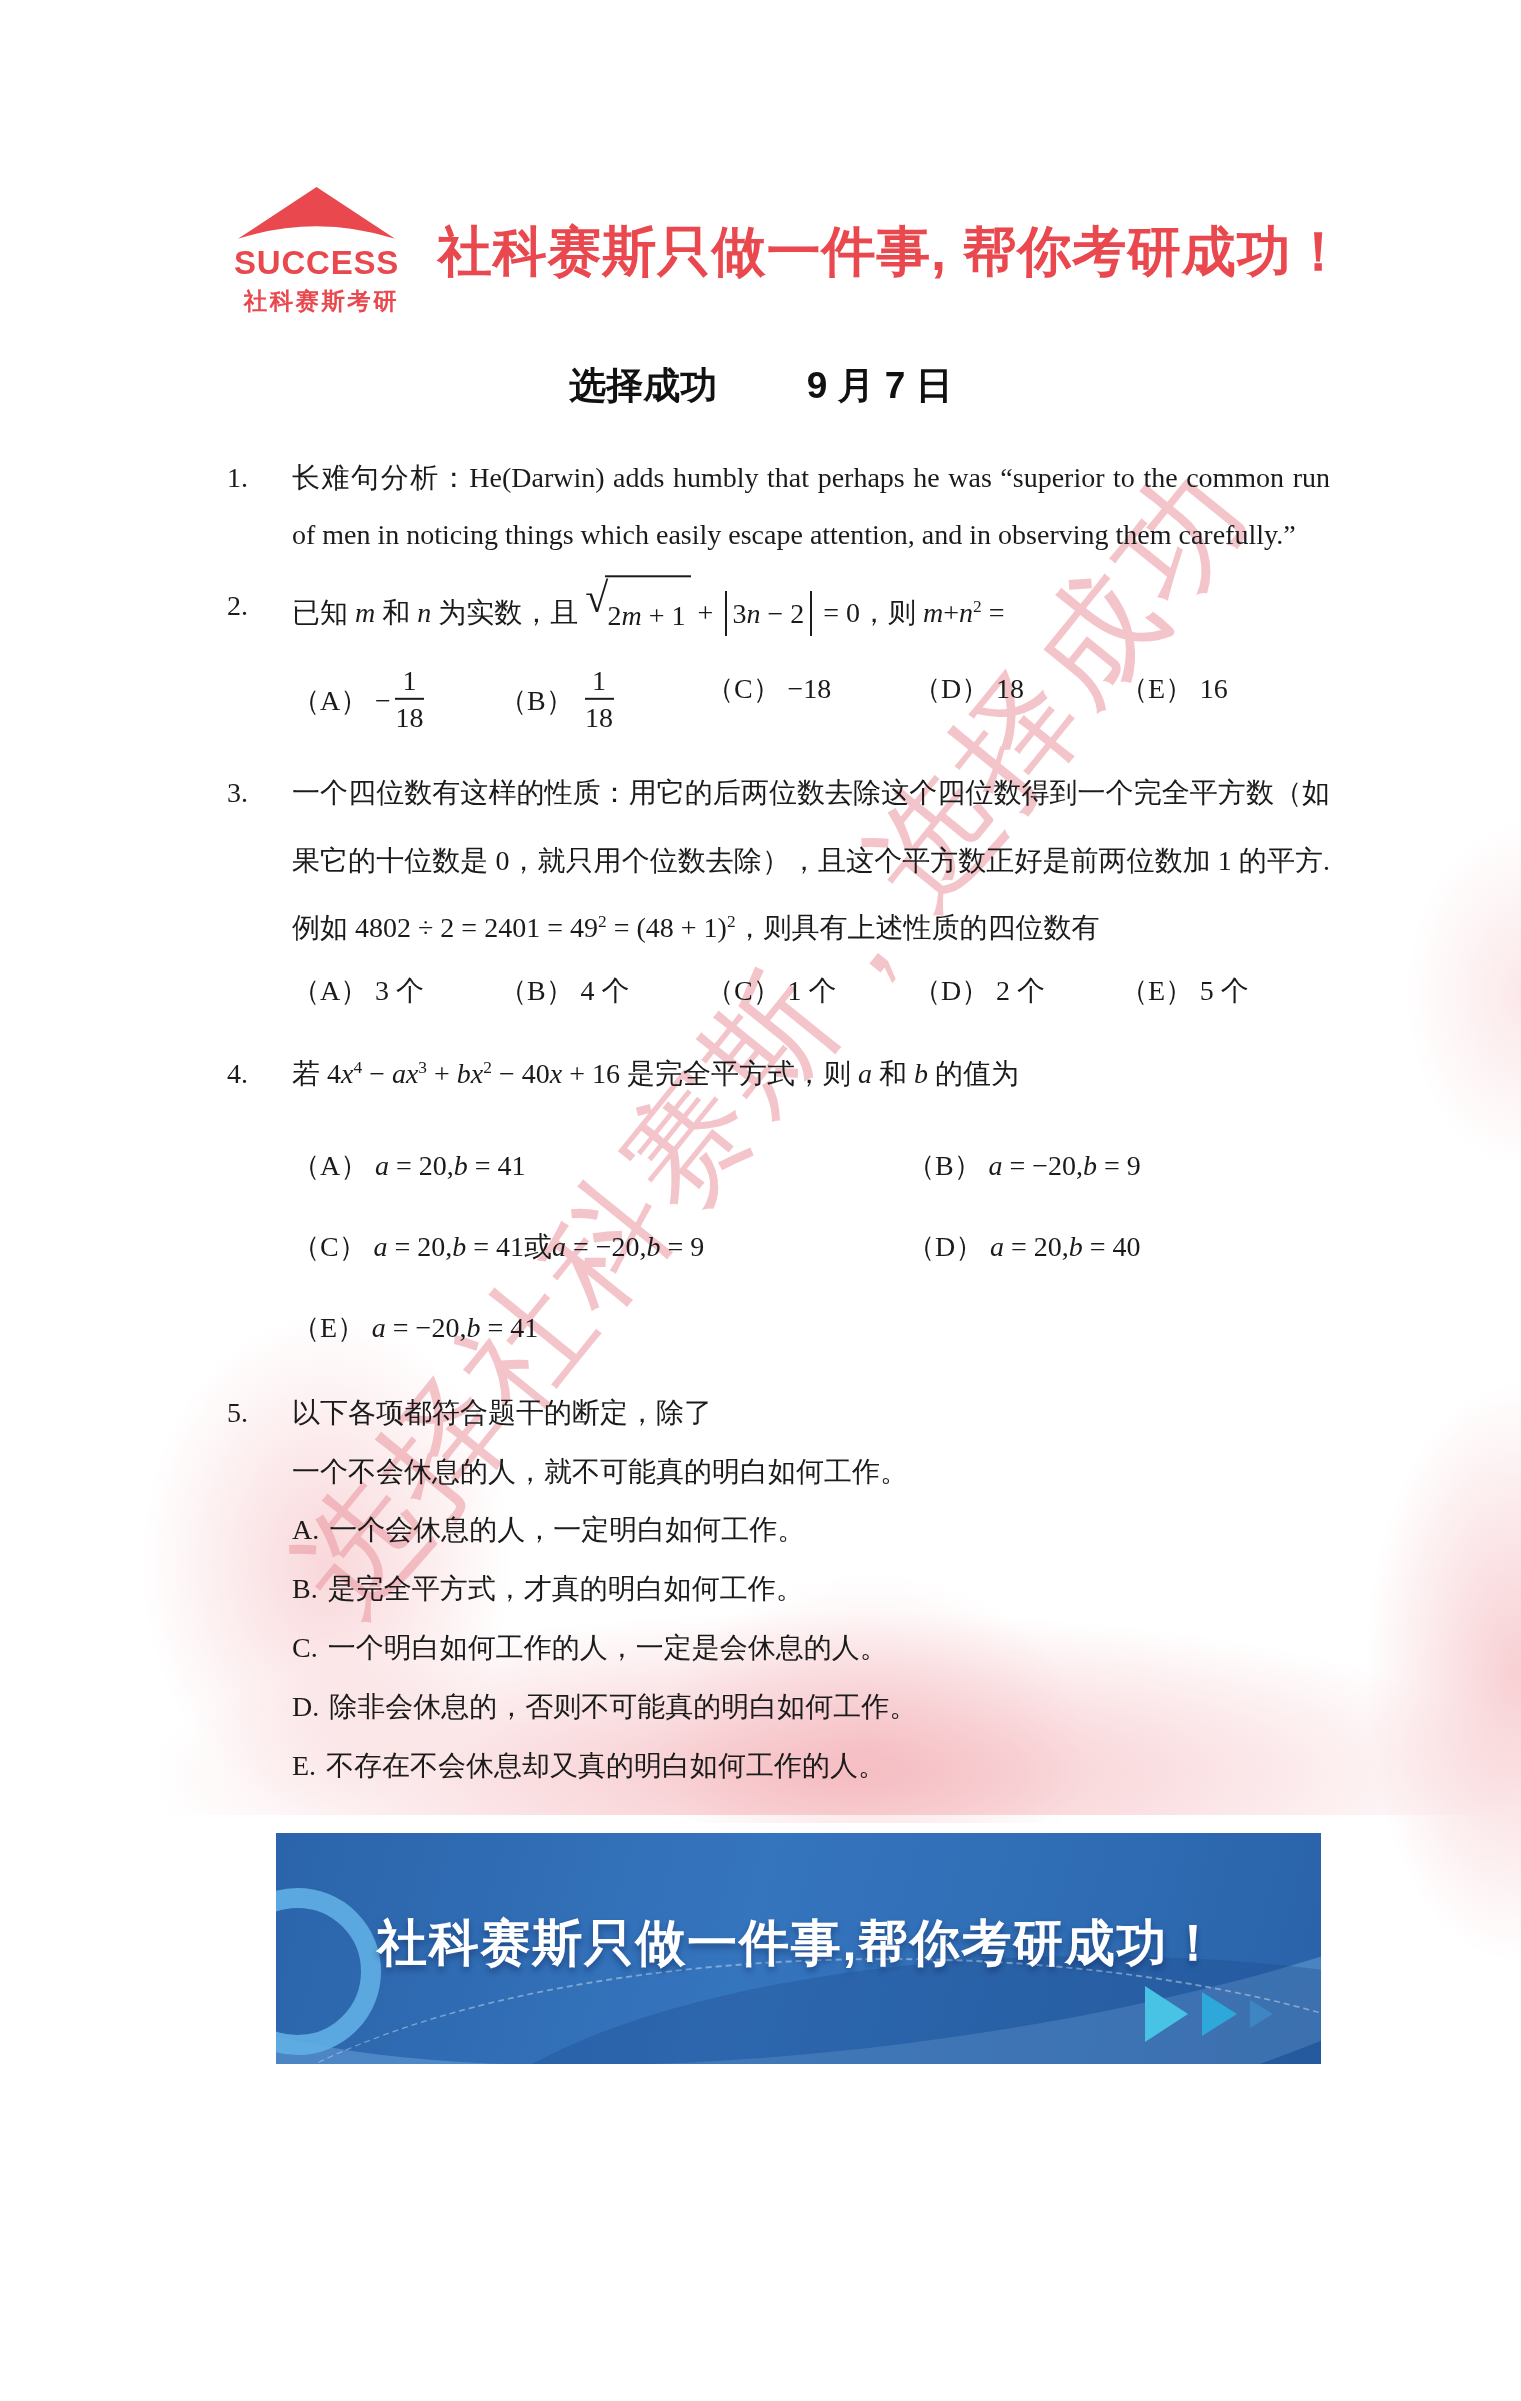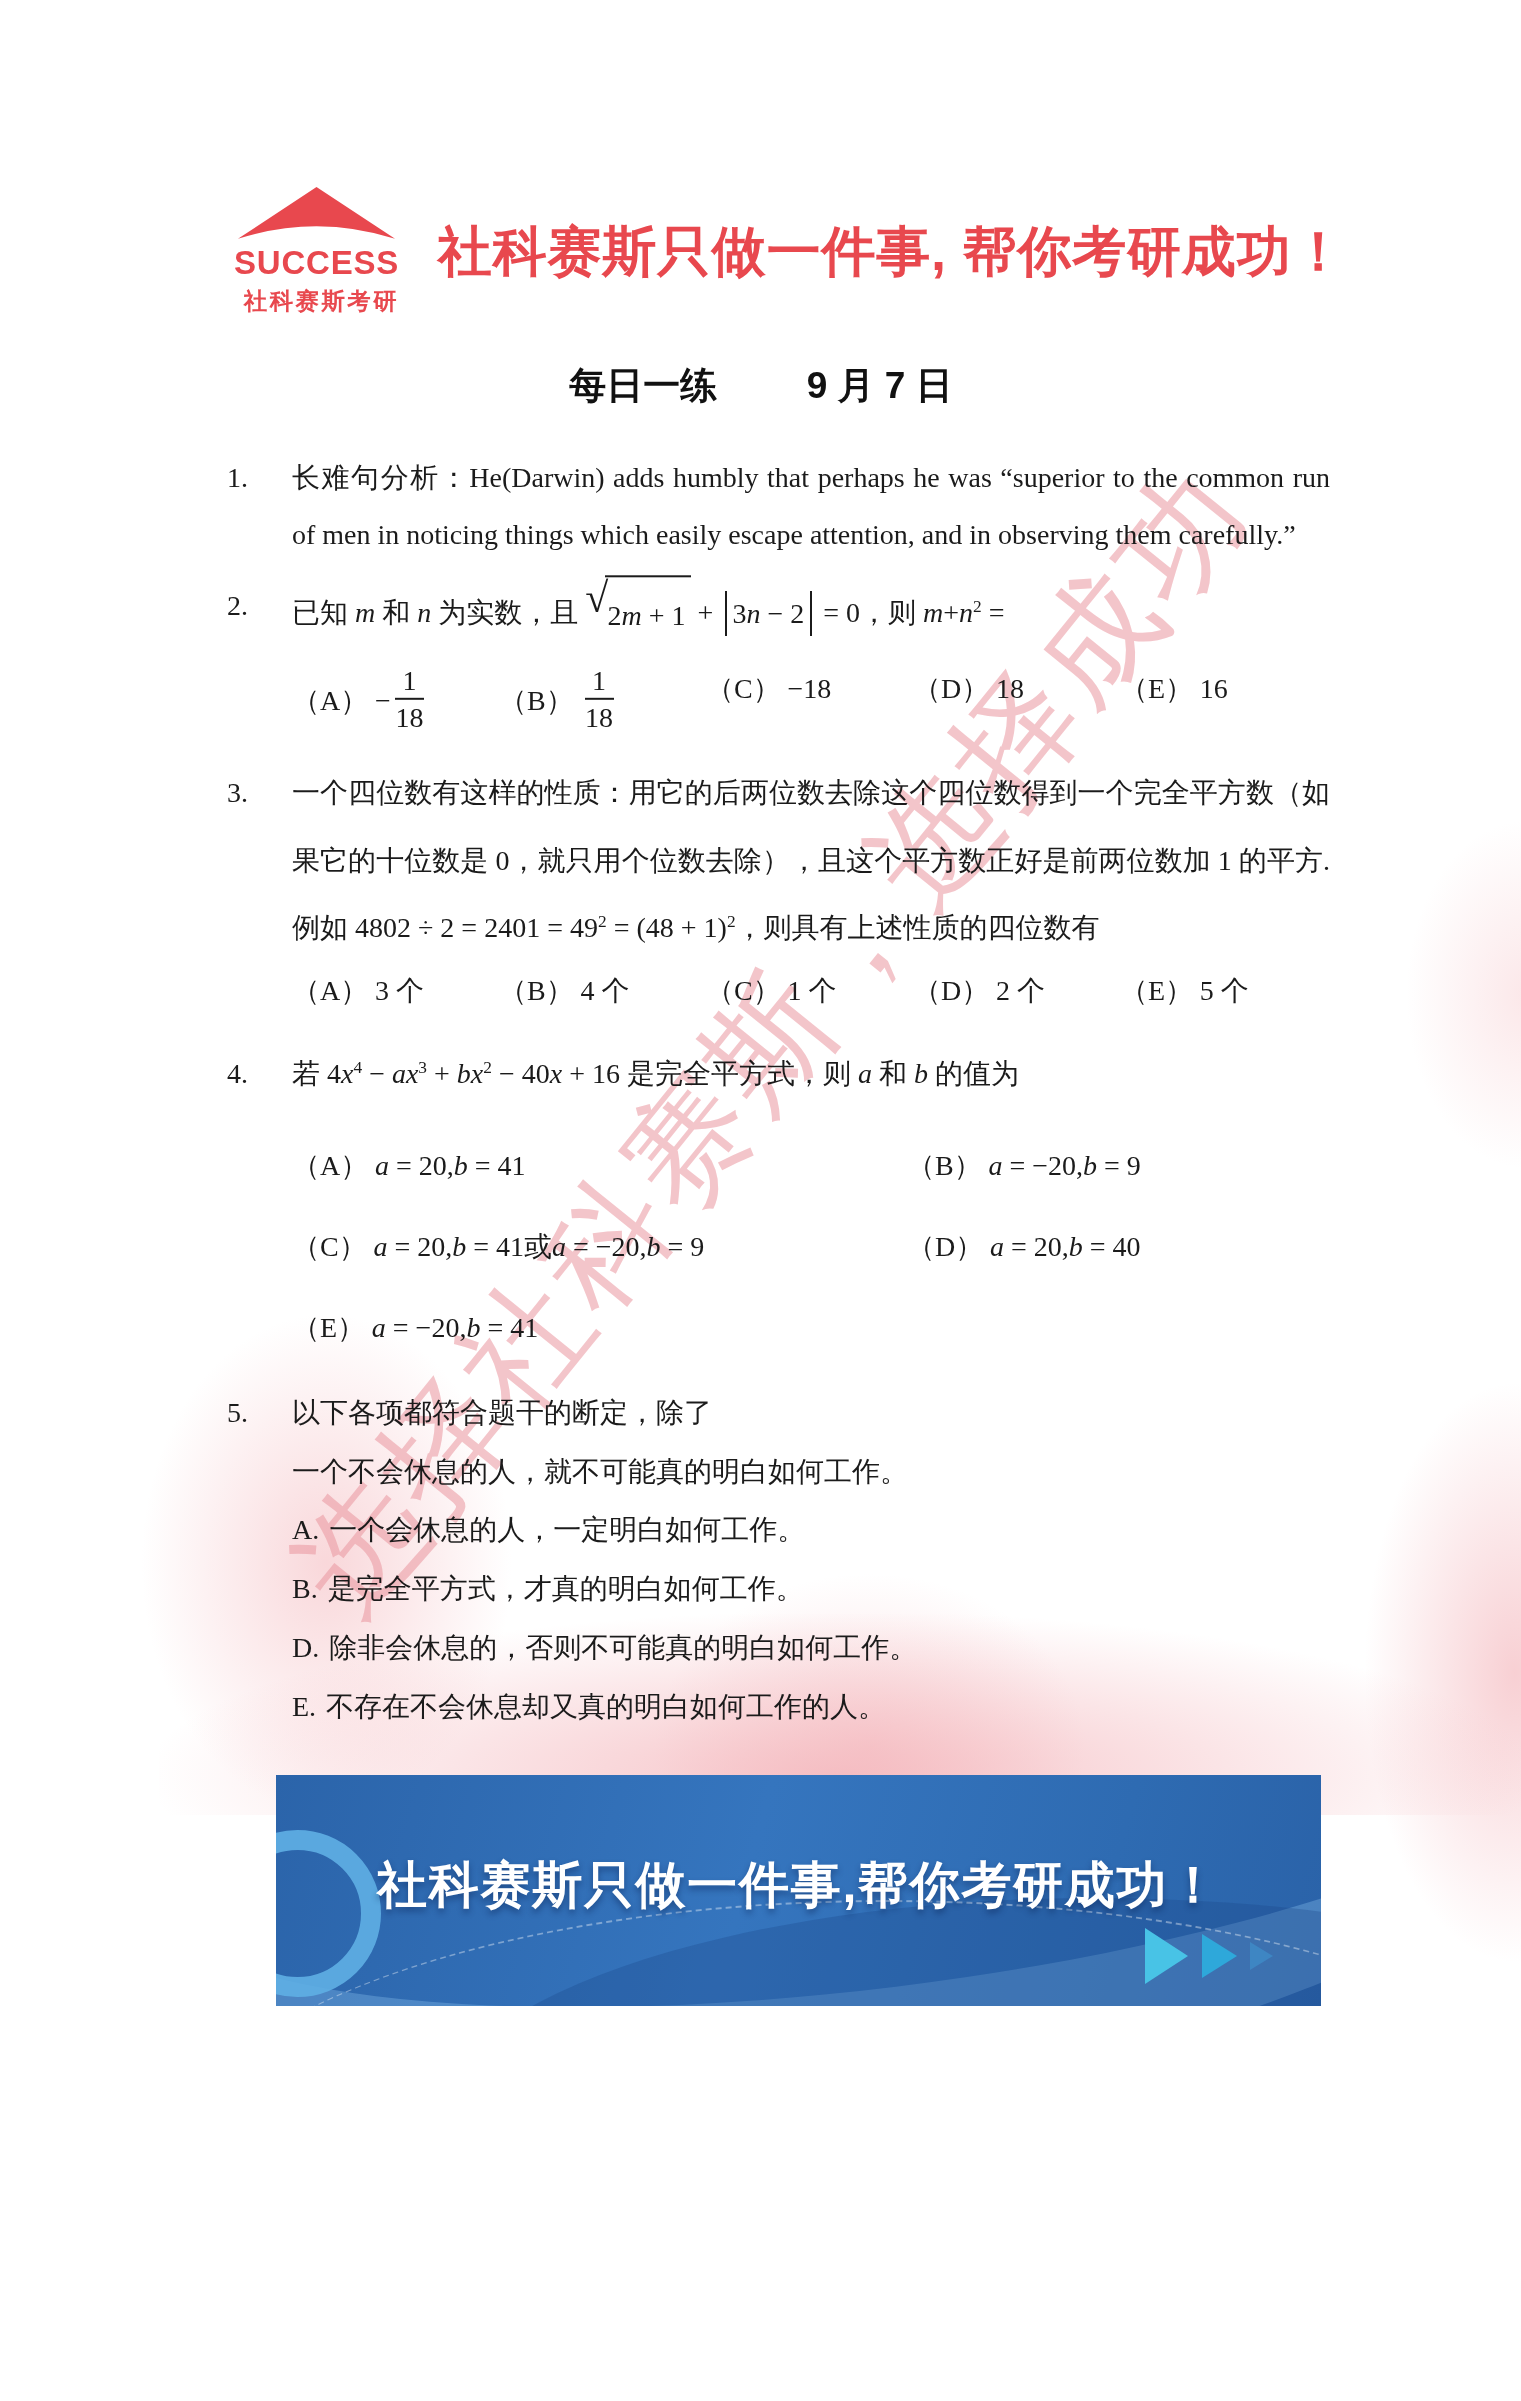--- a/index.html
+++ b/index.html
@@ -116,21 +116,21 @@
           <path d="M100 0 L200 66 Q100 34 0 66 Z" fill="#E8484E"></path>
         </svg>
         <div class="logo-en">SUCCESS</div>
         <div class="logo-cn">社科赛斯考研</div>
       </div>
       <div class="vdivider"></div>
       <h1 class="slogan">社科赛斯只做一件事, 帮你考研成功！</h1>
     </header>
 
     <div class="subtitle">
-      <span>每日一练</span>
+      <span>选择成功</span>
       <span class="date">9 月 7 日</span>
     </div>
 
     <main class="questions">
 
       <section class="q q1">
         <span class="qnum">1.</span>
         <p class="stem">长难句分析：He(Darwin) adds humbly that perhaps he was “superior to the common run of men in noticing things which easily escape attention, and in observing them carefully.”</p>
       </section>
 
@@ -176,20 +176,21 @@
           <span class="opt"><span class="olabel">（E）</span><span class="oval"><span class="tk-it">a</span><span class="tk-rm"> = −20,</span><span class="tk-it">b</span><span class="tk-rm"> = 41</span></span></span>
         </div>
       </section>
 
       <section class="q q5">
         <span class="qnum">5.</span>
         <p class="stem">以下各项都符合题干的断定，除了</p>
         <p class="stem">一个不会休息的人，就不可能真的明白如何工作。</p>
         <p class="stem optline"><span class="olabel">A.</span><span>一个会休息的人，一定明白如何工作。</span></p>
         <p class="stem optline"><span class="olabel">B.</span><span>是完全平方式，才真的明白如何工作。</span></p>
+        <p class="stem optline"><span class="olabel">C.</span><span>一个明白如何工作的人，一定是会休息的人。</span></p>
         <p class="stem optline"><span class="olabel">D.</span><span>除非会休息的，否则不可能真的明白如何工作。</span></p>
         <p class="stem optline"><span class="olabel">E.</span><span>不存在不会休息却又真的明白如何工作的人。</span></p>
       </section>
 
     </main>
 
     <div class="banner">
       <div class="band"></div>
       <div class="swoosh-dark"></div>
       <div class="arc"></div>

